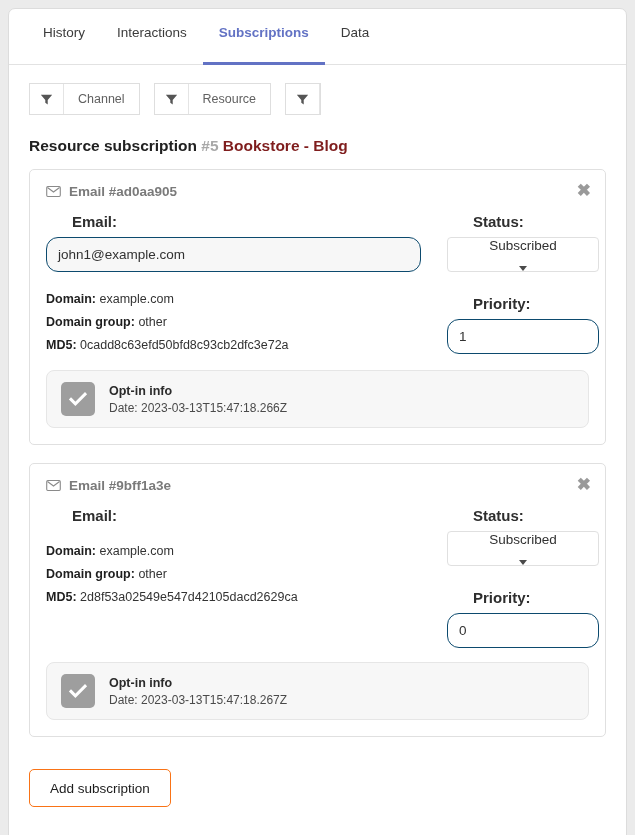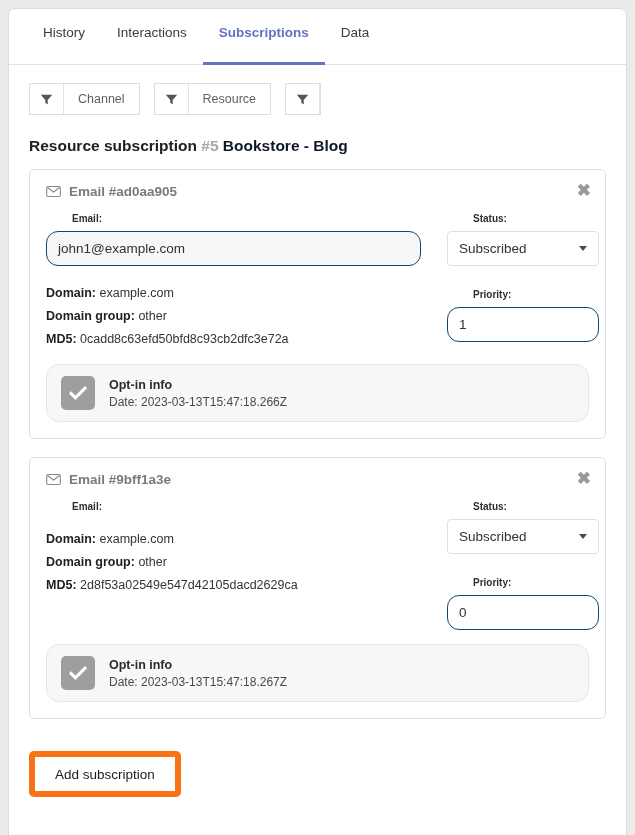--- a/index.html
+++ b/index.html
@@ -80,21 +80,21 @@
     white-space: nowrap;
   }
   
   .heading {
     padding: 22px 20px 10px 20px;
     font-size: 15.5px;
     white-space: nowrap;
   }
   .heading .h-title { font-weight: bold; color: #212121; }
   .heading .h-num { color: #a8a8a8; font-weight: bold; }
-  .heading .h-link { color: #0f172a; font-weight: bold; cursor: pointer; }
+  .heading .h-link { color: #7f1d1d; font-weight: bold; cursor: pointer; }
   
   .cards { padding: 4px 20px 0 20px; }
   .card {
     border: 1px solid #e0e0e0;
     border-radius: 5px;
     background: #fff;
     padding: 14px 16px 16px 16px;
     margin-bottom: 18px;
     position: relative;
   }
@@ -119,21 +119,21 @@
     cursor: pointer;
     font-weight: bold;
   }
   .row {
     display: flex;
     gap: 26px;
   }
   .col-left { width: 375px; flex: none; }
   .col-right { width: 152px; flex: none; }
   .field-label {
-    font-size: 10px;
+    font-size: 15px;
     font-weight: bold;
     color: #2e2e2e;
     margin-bottom: 7px;
     padding-left: 26px;
   }
   .input {
     height: 35px;
     border: 1px solid #0c4a6e;
     border-radius: 12px;
     background: #f7f7f7;
@@ -150,35 +150,36 @@
     border: 1px solid #e0e0e0;
     border-radius: 4px;
     background: #ffffff;
     display: flex;
     align-items: center;
     justify-content: space-between;
     padding: 0 11px;
     font-size: 13.5px;
     color: #313131;
     cursor: pointer;
+    flex-direction: column;
   }
   .caret {
     width: 0; height: 0;
     border-left: 4.5px solid transparent;
     border-right: 4.5px solid transparent;
     border-top: 5.5px solid #4a4a4a;
   }
   .meta { margin-top: 16px; font-size: 12.5px; color: #2f2f2f; line-height: 1.82; }
   .meta b { font-weight: bold; color: #1f1f1f; }
   .meta .val { color: #333; }
   
   .optin {
     margin-top: 14px;
     border: 1px solid #e6e6e6;
-    border-radius: 13px;
+    border-radius: 8px;
     background: #f7f7f7;
     display: flex;
     align-items: center;
     gap: 14px;
     padding: 11px 14px;
   }
   .check-box {
     width: 34px; height: 34px;
     background: #9e9e9e;
     border-radius: 5px;
@@ -189,23 +190,23 @@
   }
   .optin-texts { display: flex; flex-direction: column; gap: 3px; }
   .optin-title { font-size: 12.5px; font-weight: bold; color: #2b2b2b; }
   .optin-date { font-size: 12px; color: #4a4a4a; }
   
   .footer { padding: 14px 20px 24px 20px; }
   .btn-add {
     display: inline-flex;
     align-items: center;
     justify-content: center;
-    height: 46px;
+    height: 38px;
     padding: 10px 20px;
-    border: 6px solid #f97316;
+    border: 1px solid #f97316;
     border-radius: 5px;
     background: #fff;
     font-size: 13.5px;
     color: #1c1c1c;
     cursor: pointer;
   }
 </style>
 </head>
 <body>
 

